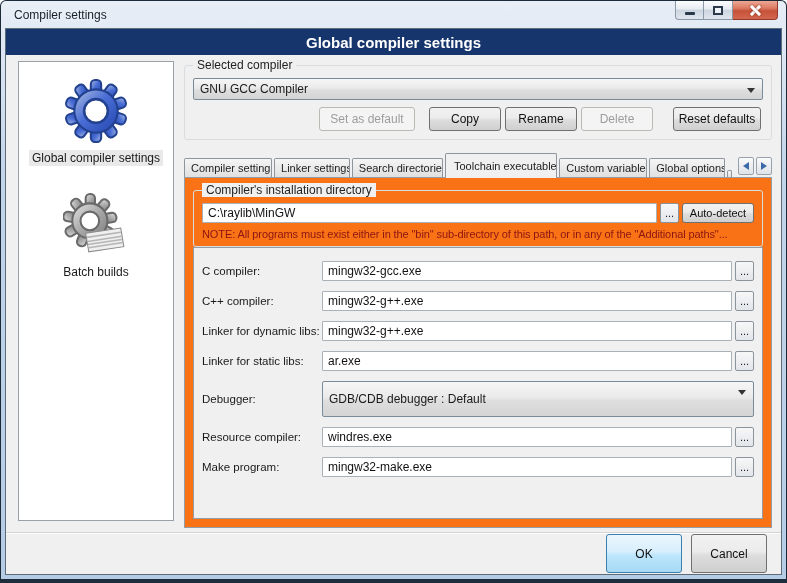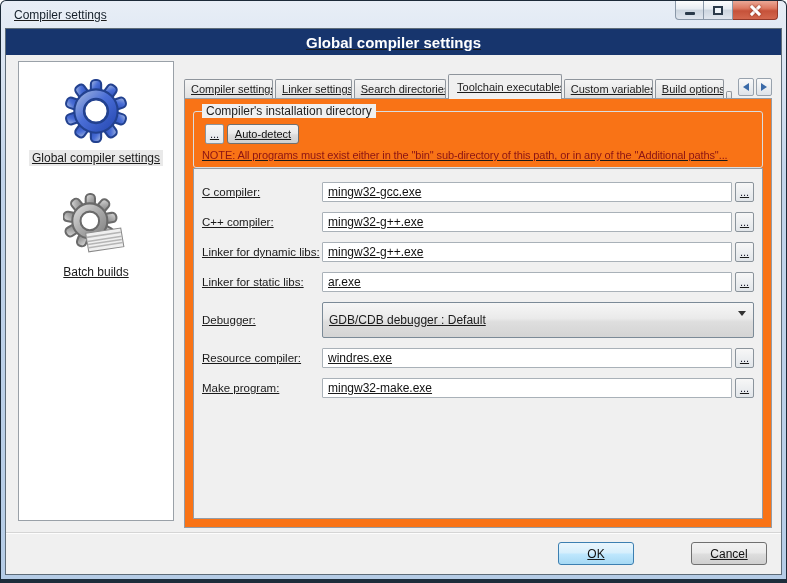--- a/index.html
+++ b/index.html
@@ -2,21 +2,21 @@
 <html><head>
 <meta charset="utf-8">
 <style>
   * { box-sizing: border-box; margin: 0; padding: 0; }
   html,body { width:787px; height:583px; }
   body { font-family: "Liberation Sans", "DejaVu Sans", sans-serif; font-size:12px; color:#1a1a1a; background:#fff; }
 
   
   .window { width:787px; height:583px; background:linear-gradient(180deg,#e8eef6,#c2d4ea 30%,#b5cce6);
             border:1px solid #1c2a38; border-bottom:4px solid #1d2d3b; border-radius:6px 6px 0 0;
-            display:flex; flex-direction:column; position:relative; overflow:hidden;text-decoration:underline; }
+            display:flex; flex-direction:column; position:relative; overflow:hidden; }
   .titlebar { height:27px; flex:0 0 27px; display:flex; align-items:center; padding-left:13px; position:relative; }
   .title-text { font-size:12px; color:#15202b; text-shadow:0 0 6px #fff; }
   .caption-buttons { position:absolute; top:0; right:8px; display:flex; }
   .capbtn { width:29px; height:19px; border:1px solid #8a98a8; border-top:none; background:linear-gradient(#fdfdfd,#e7ecf2 45%,#ccd5df 50%,#e0e6ee);
             display:flex; align-items:center; justify-content:center; }
   .capbtn-min { border-radius:0 0 0 4px; }
   .capbtn-max { border-left:none; }
   .capbtn-close { width:45px; border-left:none; border-radius:0 0 4px 0; border-color:#93392a;
             background:linear-gradient(#eba896,#dd7a62 40%,#c6523a 55%,#d3674e); }
   .glyph-min { width:10px; height:3px; background:#2b3a4a; margin-top:6px; border-radius:1px; }
@@ -92,21 +92,21 @@
   .subtabs { margin-top:12px; display:flex; align-items:flex-end; height:23px; }
   .subpage { flex:1; border:1px solid #949ca6; background:#f0f0f0; padding:13px 8px; display:flex; flex-direction:column; gap:10px; min-height:0; }
   .frow { display:flex; align-items:center; flex:0 0 20px; }
   .flabel { width:120px; flex:0 0 120px; font-size:11.5px; color:#1a1a1a; }
   .fcombo { width:100%; height:36px; }
   .fcombo .arrow { top:8px; }
 
   
   .footer { flex:0 0 42px; border-top:1px solid #d5d5d5; box-shadow:inset 0 1px 0 #fdfdfd; display:flex; align-items:center;
             justify-content:flex-end; gap:9px; padding-right:14px; }
-  .footer .btn { width:76px; height:23px;margin-left:48px; }
+  .footer .btn { width:76px; height:39px; }
   .btn-ok { border-color:#3c7fb1; background:linear-gradient(#eaf6fd,#d7effc 45%,#bde6fd 55%,#a6d9f4); }
 </style>
 </head>
 <body>
 
 <div class="window">
 
   <div class="titlebar">
     <span class="title-text">Compiler settings</span>
     <div class="caption-buttons">
@@ -181,44 +181,59 @@
             <circle cx="26" cy="28" r="9" fill="#fff" stroke="#6a6a6a" stroke-width="2"></circle>
             <path d="M22 40 L56 35 L59 53 L25 58 Z" fill="#efefef" stroke="#8a8a8a"></path>
             <path d="M23 44 L56 39 M24 48 L57 43 M24 51 L57 46 M25 54 L58 49" stroke="#b5b5b5" stroke-width="1.5" fill="none"></path>
           </svg>
           <span class="side-label">Batch builds</span>
         </div>
       </div>
 
       <div class="main">
 
+        <div class="group compiler-group">
+          <span class="legend">Selected compiler</span>
+          <div class="combo">
+            <span>GNU GCC Compiler</span>
+            <span class="arrow"></span>
+          </div>
+          <div class="btn-row">
+            <div class="btn disabled b-setdef">Set as default</div>
+            <div class="btn b-copy">Copy</div>
+            <div class="btn b-rename">Rename</div>
+            <div class="btn disabled b-delete">Delete</div>
+            <div class="btn b-reset">Reset defaults</div>
+          </div>
+        </div>
 
         <div class="tabs">
           <div class="tab">Compiler settings</div>
           <div class="tab">Linker settings</div>
           <div class="tab">Search directories</div>
           <div class="tab active">Toolchain executables</div>
           <div class="tab">Custom variables</div>
-          <div class="tab">Build options</div>
+          <div class="tab">Global options</div>
           <div class="tab partial"></div>
           <div class="tab-arrows">
             <div class="arrowbtn">
                 <div class="tri-left"></div>
               </div>
             <div class="arrowbtn">
                 <div class="tri-right"></div>
               </div>
           </div>
         </div>
 
         <div class="tabpage">
 
           <div class="group install-group">
             <span class="legend">Compiler's installation directory</span>
             <div class="install-row">
+              <input class="field" type="text" value="C:\raylib\MinGW" style="">
               <div class="browse">...</div>
               <div class="btn autodetect">Auto-detect</div>
             </div>
             <div class="note">NOTE: All programs must exist either in the "bin" sub-directory of this path, or in any of the "Additional paths"...</div>
           </div>
 
 
           <div class="subpage">
 
             <div class="frow">

